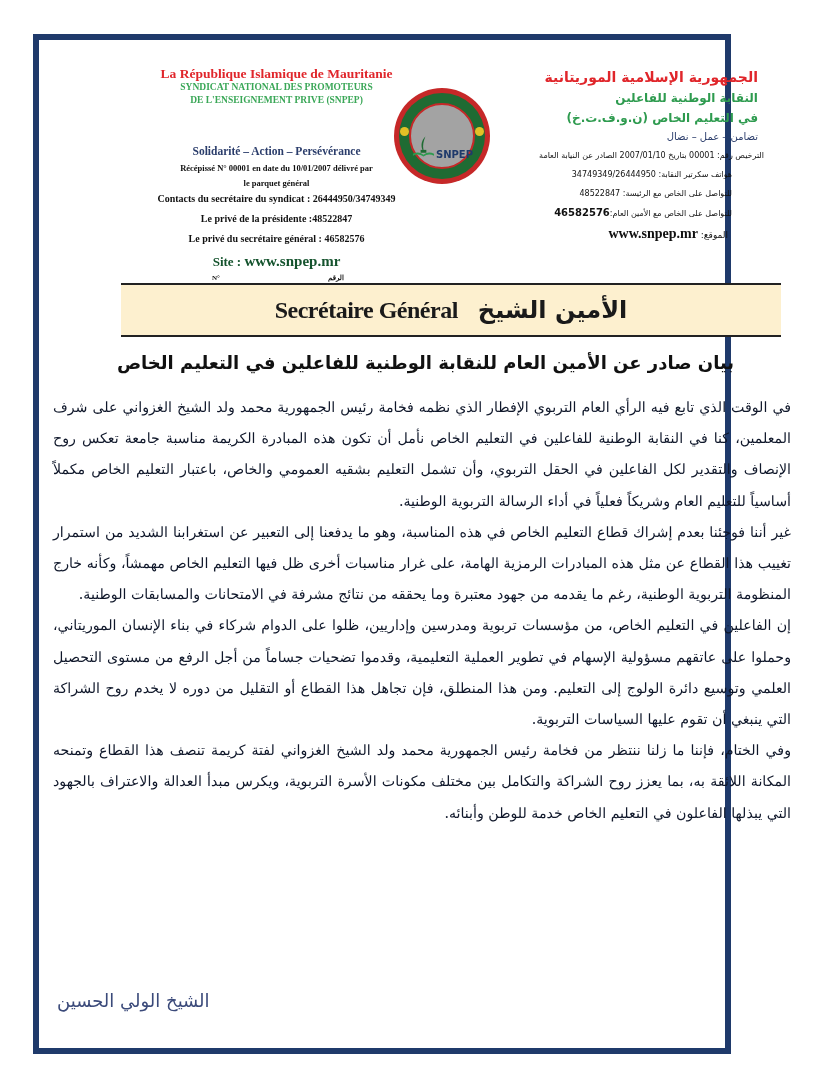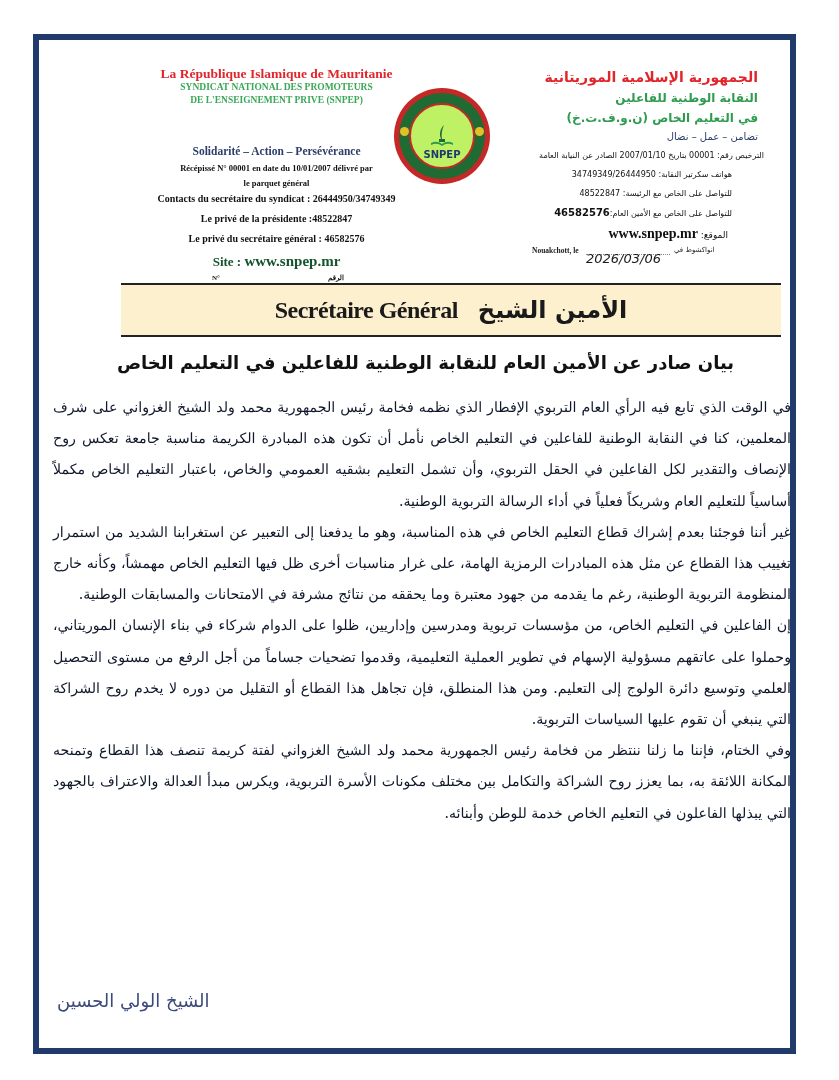--- a/index.html
+++ b/index.html
@@ -1,20 +1,20 @@
 <!DOCTYPE html>
 <html><head>
   <meta charset="utf-8">
   <style>
     * { box-sizing: border-box; margin: 0; padding: 0; }
     html, body { width: 839px; height: 1080px; background: #ffffff; overflow: hidden; }
     body { position: relative; font-family: "DejaVu Serif", serif; color: #1a1a1a; }
 
     .frame {
-      position: absolute; left: 33px; top: 34px; width: 763px; height: 1020px;
+      position: absolute; left: 33px; top: 34px; width: 698px; height: 1020px;
       border: 6px solid #1f3a6b; background: #ffffff;
     }
 
     
     .lh-left {
       position: absolute; left: 95px; top: 26px; width: 285px; text-align: center;
       font-family: "Liberation Serif", serif; font-weight: bold;
     }
     .lh-left .rep { color: #e0262b; font-size: 13.5px; line-height: 15px; }
     .lh-left .syn { color: #3aa757; font-size: 9.5px; line-height: 13px; }
@@ -33,22 +33,22 @@
     }
 
     .logo {
       position: absolute; left: 355px; top: 48px; width: 96px; height: 96px; border-radius: 50%;
       background: #c62828; padding: 5px;
     }
     .logo-ring {
       width: 100%; height: 100%; border-radius: 50%; background: #1f6b33; padding: 10px; position: relative;
     }
     .logo-inner {
-      width: 100%; height: 100%; border-radius: 50%; background: #bef264; border: 2px solid #c62828;
-      display: flex; flex-direction: column; align-items: center; justify-content: flex-end; padding-bottom: 7px;
+      width: 100%; height: 100%; border-radius: 50%; background: #a3a3a3; border: 2px solid #c62828;
+      display: flex; flex-direction: row; align-items: flex-end; justify-content: flex-end; padding-bottom: 7px;
     }
     .logo-pen { width: 26px; height: 26px; }
     .logo-text { font-family: "DejaVu Sans", sans-serif; font-weight: bold; font-size: 10px; color: #1f3a6b; }
     .logo-flag { position: absolute; top: 34px; width: 9px; height: 9px; background: #e3c026; border-radius: 50%; }
 
     .lh-right {
       position: absolute; left: 455px; top: 26px; width: 300px; direction: rtl; text-align: right;
       font-family: "DejaVu Sans", sans-serif;
     }
     .lh-right .rep { color: #e0262b; font-size: 14px; font-weight: bold; line-height: 22px; padding-right: 36px; }
@@ -138,26 +138,20 @@
     <div class="motto">تضامن – عمل – نضال</div>
     <div class="small">الترخيص رقم: 00001 بتاريخ 2007/01/10 الصادر عن النيابة العامة</div>
     <div class="small center">هواتف سكرتير النقابة: 34749349/26444950</div>
     <div class="small center">للتواصل على الخاص مع الرئيسة: 48522847</div>
     <div class="small center">
       <span>للتواصل على الخاص مع الأمين العام:</span><b>46582576</b>
     </div>
     <div class="site">
       <span>الموقع: </span><b>www.snpep.mr</b>
     </div>
-    <div class="date-row">
-      <span class="date-fr">Nouakchott, le</span>
-      <span class="date-line"></span>
-      <span class="date-val">2026/03/06</span>
-      <span class="date-ar">انواكشوط في</span>
-    </div>
   </div>
 
   <div class="banner">
     <span class="fr">Secrétaire Général</span>
     <span class="ar">الأمين الشيخ</span>
   </div>
 
   <div class="heading">بيان صادر عن الأمين العام للنقابة الوطنية للفاعلين في التعليم الخاص</div>
 
   <div class="body-text">

